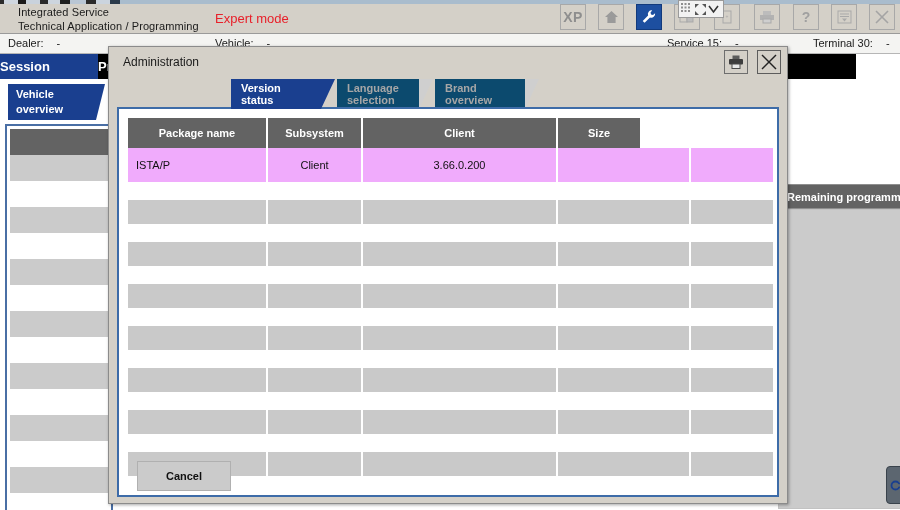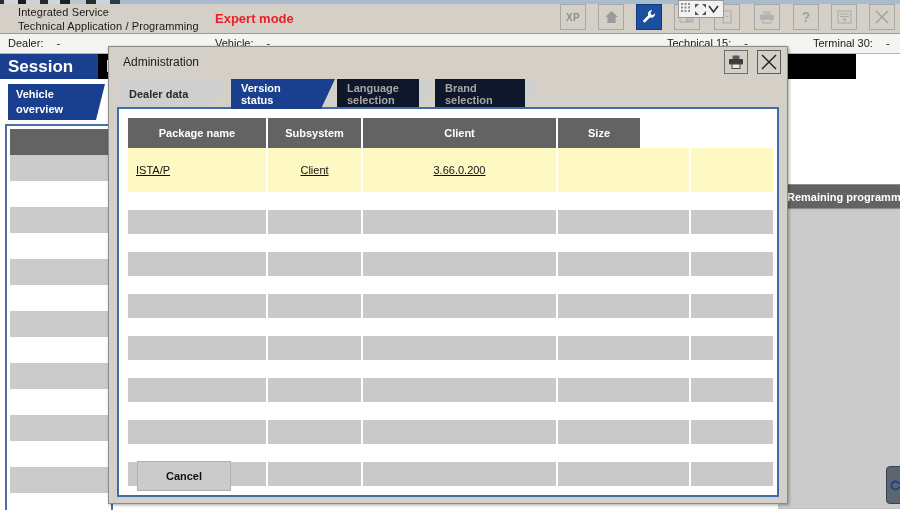--- a/index.html
+++ b/index.html
@@ -18,43 +18,43 @@
     border-bottom:1px solid #9a9a9a;
   }
   #app-header-strip{
     position:absolute; left:0; top:0; width:900px; height:4px;
     background:linear-gradient(90deg,#2b2b2b 0 4px,#cfd6df 4px 18px,#1b1b1b 18px 26px,#c9d2dc 26px 40px,#2a2a2a 40px 48px,#cdd5de 48px 60px,#1f1f1f 60px 70px,#b9c6d4 70px 86px,#2b2b2b 86px 96px,#cbd4de 96px 110px,#2b3b4b 110px 120px,#a9bccd 120px 900px);
   }
   #title-block{ position:absolute; left:18px; top:5px; line-height:14px; }
   #title-line1,#title-line2{ font-size:11px; color:#1a1a1a; font-weight:400; letter-spacing:.1px;}
   #expert-mode{
     position:absolute; left:215px; top:11px;
-    color:#e8202a; font-weight:bold; font-size:13px;
+    color:#e8202a; font-weight:normal; font-size:13px;
   }
   .tb-btn{
     position:absolute; top:4px; width:26px; height:26px;
     background:#d4d0c8; border:1px solid #a8a8a8;
     display:flex; align-items:center; justify-content:center;
   }
   .tb-btn.active{ background:#1d4fa0; border-color:#123a7c; }
-  .tb-lbl{ font-size:10px; color:#8e8e8e; font-weight:bold; letter-spacing:.4px;text-align:center;}
+  .tb-lbl{ font-size:14px; color:#8e8e8e; font-weight:bold; letter-spacing:.4px;text-align:center;}
   
   #info-bar{
     position:absolute; left:0; top:34px; width:900px; height:20px;
     background:#f4f4f2; border-bottom:1px solid #b6b6b6;
   }
   .info-item{ position:absolute; top:3px; font-size:11px; color:#1a1a1a;}
   .info-item .val{ margin-left:10px; }
   
   #bg-body{ position:absolute; left:0; top:54px; width:900px; height:456px; background:#fff;}
   #navtab-row{ position:absolute; left:0; top:0; width:900px; height:25px; background:#ffffff;}
   .navtab{
     position:absolute; top:0; height:25px;
-    display:flex; align-items:center; padding-left:8px;
-    font-size:17px; font-weight:bold; color:#fff;
+    display:flex; align-items:center; padding-left:0;
+    font-size:13px; font-weight:bold; color:#fff;
   }
   #navtab-session{ left:0; width:98px; background:#1a3f8f;}
   #navtab-prog{ left:98px; width:758px; background:#000;}
   
   #nav-selected{
     position:absolute; left:8px; top:30px; width:88px; height:36px;
     background:#1a3f8f; color:#fff; font-weight:bold; font-size:11px;
     line-height:15px; padding:3px 0 0 8px;
   }
   #nav-selected:after{
@@ -114,21 +114,21 @@
     position:absolute; top:2px; height:30px;
     display:flex; align-items:center; padding:0 10px;
     font-size:11px; font-weight:bold; line-height:12px;
   }
   .mtab:after{
     content:""; position:absolute; right:-14px; top:0;
     border-bottom:30px solid transparent;
   }
   .mtab.inactive{ background:#cfcfcf; color:#2a2a2a;}
   .mtab.inactive:after{ border-left:14px solid #cfcfcf;}
-  .mtab.disabled{ background:#0f172a; color:#a6a6a6;}
+  .mtab.disabled{ background:#0c4a6e; color:#a6a6a6;}
   .mtab.disabled:after{ border-left:14px solid #cfcfcf;}
   .mtab.active{ background:#1a3f8f; color:#fff;}
   .mtab.active:after{ border-left:14px solid #1a3f8f;}
   #mtab-0{ left:10px; width:92px;}
   #mtab-1{ left:122px; width:90px; z-index:3;}
   #mtab-2{ left:228px; width:82px;}
   #mtab-3{ left:326px; width:90px;}
   
   #modal-panel{
     position:absolute; left:8px; top:60px; width:662px; height:390px;
@@ -137,23 +137,23 @@
   
   #vtable{ position:absolute; left:9px; top:9px; width:645px; }
   .vt-row{ display:flex; width:100%; }
   .vt-head .vt-cell{
     background:#636363; color:#fff; font-weight:bold;
     height:30px; display:flex; align-items:center; justify-content:center;
     border-right:2px solid #fff; font-size:11px;
   }
   .vt-head .vt-cell:last-child{ border-right:none;text-align:center; }
   .vt-data .vt-cell{
-    background:#fef9c3; color:#111;
-    height:44px; display:flex; align-items:center;
-    border-right:2px solid #fff; font-size:11px;text-decoration:underline;
+    background:#f0abfc; color:#111;
+    height:34px; display:flex; align-items:center;
+    border-right:2px solid #fff; font-size:11px;
   }
   .vt-data .vt-cell:last-child{ border-right:none; }
   .c0{ width:140px; }
   .c1{ width:95px; }
   .c2{ width:195px; }
   .c3{ width:133px; }
   .c4{ width:82px; }
   .vt-data .c0{ padding-left:8px; justify-content:flex-start;}
   .vt-data .c1{ justify-content:center;}
   .vt-data .c2{ justify-content:center;}
@@ -264,21 +264,21 @@
 <div id="info-bar">
   <div class="info-item" style="left:8px">
     <span>Dealer:</span>
     <span class="val">-</span>
   </div>
   <div class="info-item" style="left:215px">
     <span>Vehicle:</span>
     <span class="val">-</span>
   </div>
   <div class="info-item" style="left:667px">
-    <span>Technical 15:</span>
+    <span>Service 15:</span>
     <span class="val">-</span>
   </div>
   <div class="info-item" style="left:813px">
     <span>Terminal 30:</span>
     <span class="val">-</span>
   </div>
 </div>
 
 <div id="bg-body">
 
@@ -344,31 +344,28 @@
 
     <div class="modal-tb-btn" id="modal-close">
       <svg width="18" height="18" viewBox="0 0 18 18">
         <line x1="2" y1="2" x2="16" y2="16" stroke="#222" stroke-width="1.5"></line>
         <line x1="16" y1="2" x2="2" y2="16" stroke="#222" stroke-width="1.5"></line>
       </svg>
     </div>
   </div>
 
   <div id="modal-tabs">
-    <div class="mtab inactive" id="mtab-0">
-      <span>Dealer data</span>
-    </div>
     <div class="mtab active" id="mtab-1">
       <span>Version status</span>
     </div>
     <div class="mtab disabled" id="mtab-2">
       <span>Language selection</span>
     </div>
     <div class="mtab disabled" id="mtab-3">
-      <span>Brand selection</span>
+      <span>Brand overview</span>
     </div>
   </div>
 
   <div id="modal-panel">
     <div id="vtable">
 
       <div class="vt-row vt-head">
         <div class="vt-cell c0">Package name</div>
         <div class="vt-cell c1">Subsystem</div>
         <div class="vt-cell c2">Client</div>

